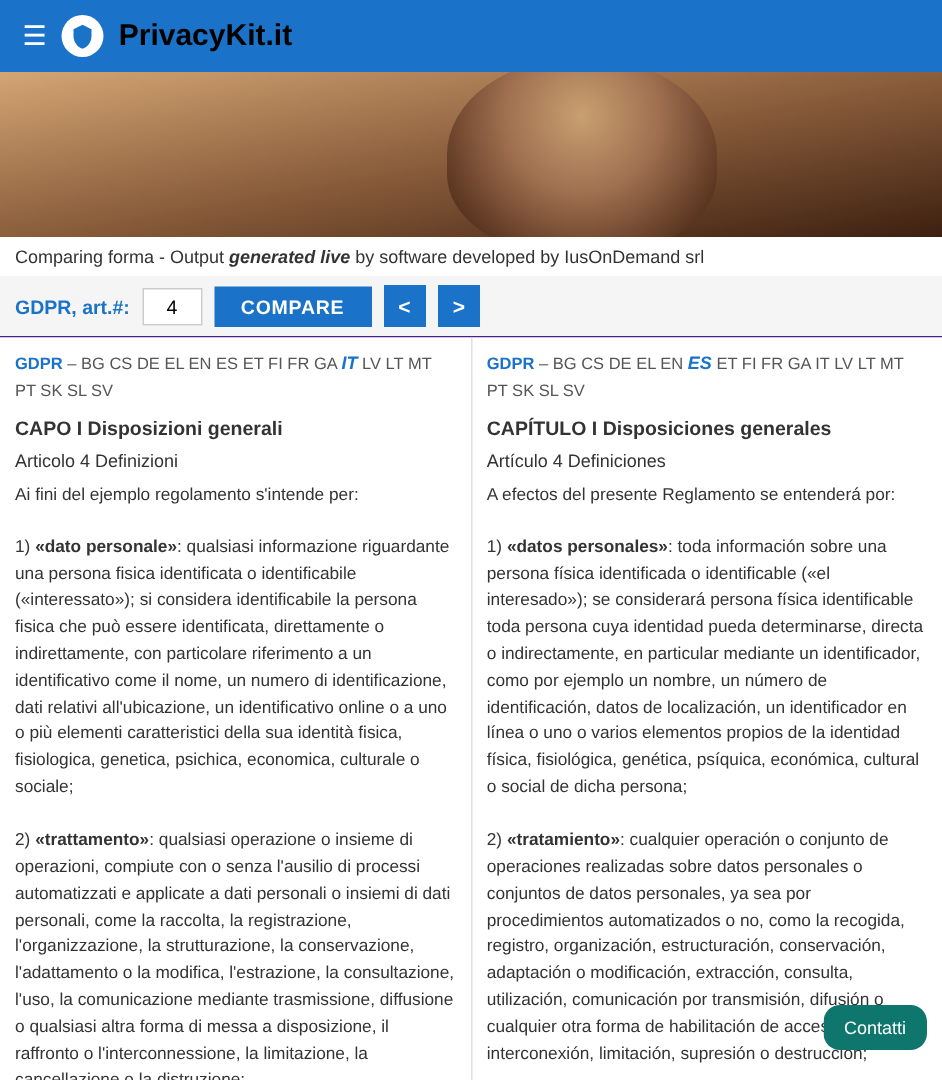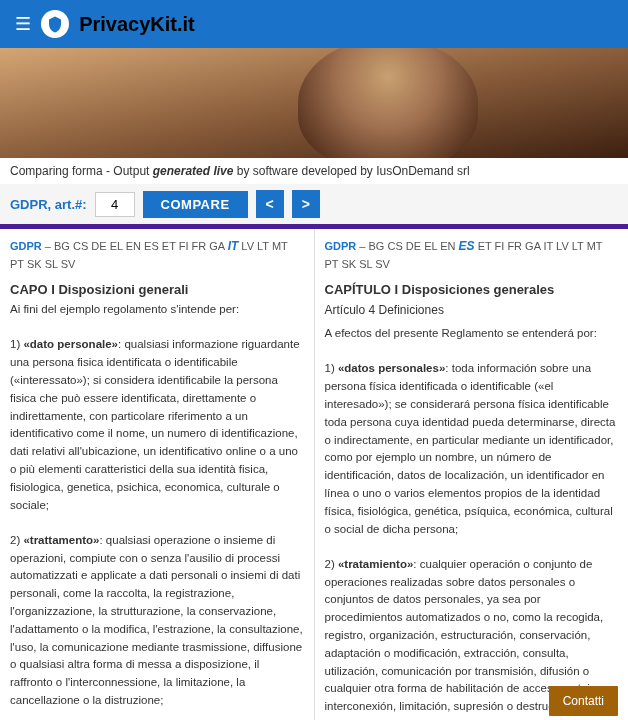--- a/index.html
+++ b/index.html
@@ -67,21 +67,21 @@
     }
     .subheader span.bold { font-weight: bold; font-style: italic; }
 
     
     .controls-bar {
       display: flex;
       align-items: center;
       padding: 6px 10px;
       gap: 8px;
       background: #f5f5f5;
-      border-bottom: 5px solid #4c1d95;
+      border-bottom: 1px solid #4c1d95;
     }
     .controls-label {
       color: #1a73c8;
       font-size: 13px;
       font-weight: bold;
     }
     .controls-input {
       border: 1px solid #ccc;
       padding: 4px 8px;
       font-size: 13px;
@@ -165,29 +165,29 @@
       line-height: 1.55;
       color: #333;
     }
     .content-text .definition-term {
       font-weight: bold;
     }
 
     
     .contact-btn {
       position: fixed;
-      bottom: 4px;
+      bottom: 20px;
       right: 10px;
-      background-color: #a16207;
+      background-color: #0f766e;
       color: white;
       border: none;
       padding: 8px 14px;
       font-size: 12px;
       cursor: pointer;
-      border-radius: 1px;
+      border-radius: 11px;
       z-index: 999;
     }
   </style>
 </head>
 <body>
 
 <div class="header">
   <span class="header-menu-icon">☰</span>
   <div class="header-logo-icon">
     <svg viewBox="0 0 24 24" fill="#1a73c8">
@@ -215,20 +215,21 @@
 </div>
 
 <div class="main-content">
 
   <div class="column">
     <div class="lang-bar">
       <span class="gdpr-link">GDPR</span> – 
       <span>BG CS DE EL EN ES ET FI FR GA <span class="lang-link active">IT</span> LV LT MT PT SK SL SV</span>
     </div>
     <div class="chapter-title">CAPO I Disposizioni generali</div>
+    <div class="article-title">Articolo 4 Definizioni</div>
     <div class="content-text">Ai fini del ejemplo regolamento s'intende per:</div>
     <br>
     <div class="content-text">
       <span>1)  </span><span class="definition-term">«dato personale»</span><span>: qualsiasi informazione riguardante una persona fisica identificata o identificabile («interessato»); si considera identificabile la persona fisica che può essere identificata, direttamente o indirettamente, con particolare riferimento a un identificativo come il nome, un numero di identificazione, dati relativi all'ubicazione, un identificativo online o a uno o più elementi caratteristici della sua identità fisica, fisiologica, genetica, psichica, economica, culturale o sociale;</span>
     </div>
     <br>
     <div class="content-text">
       <span>2)  </span><span class="definition-term">«trattamento»</span><span>: qualsiasi operazione o insieme di operazioni, compiute con o senza l'ausilio di processi automatizzati e applicate a dati personali o insiemi di dati personali, come la raccolta, la registrazione, l'organizzazione, la strutturazione, la conservazione, l'adattamento o la modifica, l'estrazione, la consultazione, l'uso, la comunicazione mediante trasmissione, diffusione o qualsiasi altra forma di messa a disposizione, il raffronto o l'interconnessione, la limitazione, la cancellazione o la distruzione;</span>
     </div>
     <br>

